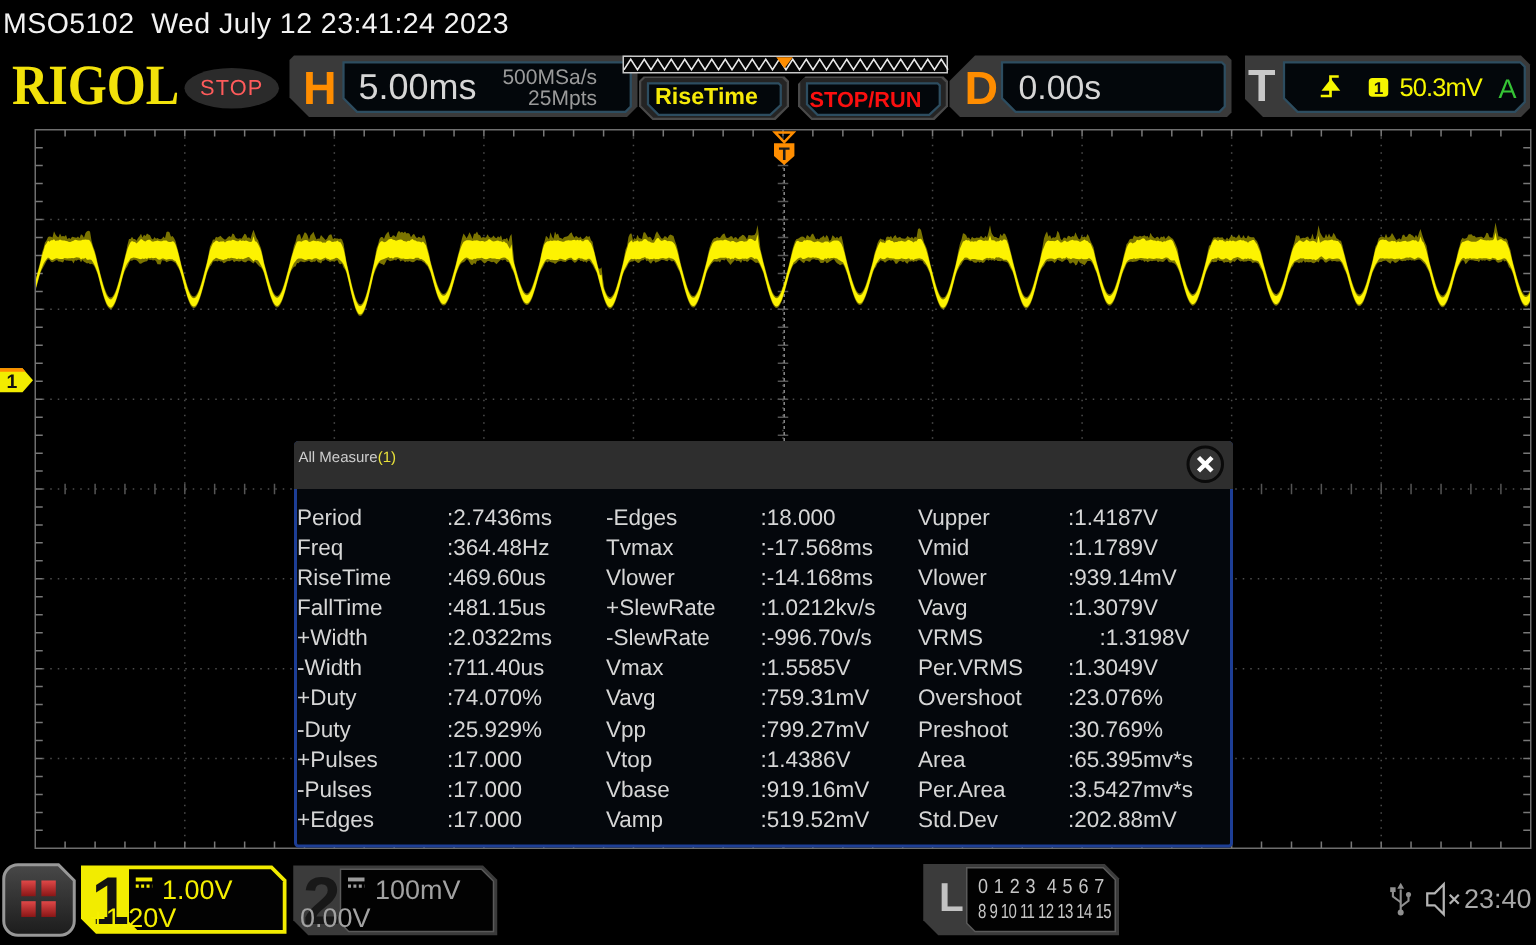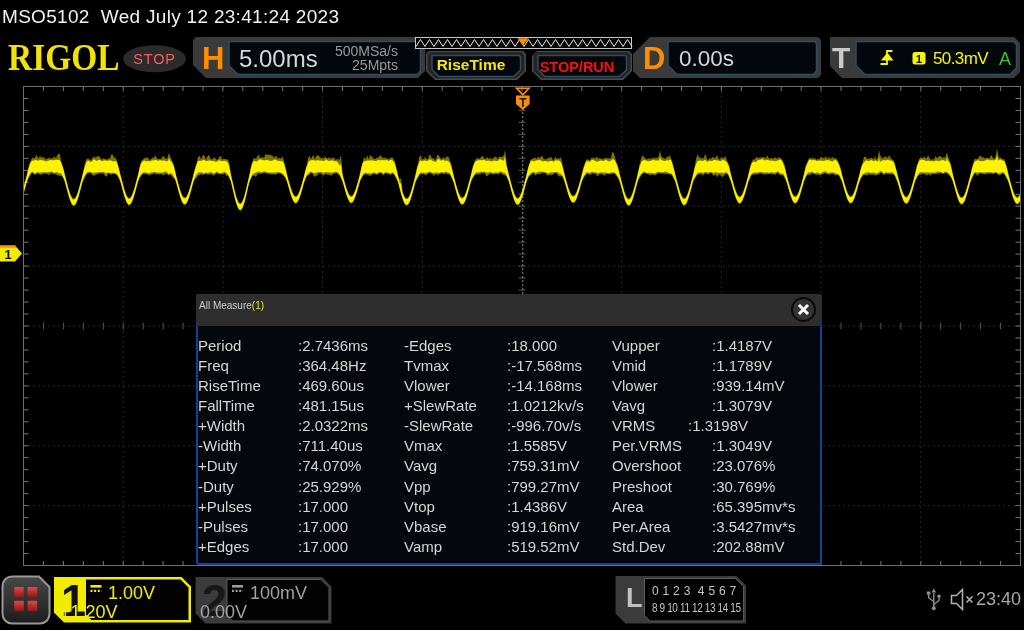--- a/index.html
+++ b/index.html
@@ -241,21 +241,21 @@
 <div class="mr" style="top:376.0px">
     <span style="left:612px">Vlower</span>
     <span style="left:712px">:939.14mV</span>
   </div>
 <div class="mr" style="top:396.1px">
     <span style="left:612px">Vavg</span>
     <span style="left:712px">:1.3079V</span>
   </div>
 <div class="mr" style="top:416.2px">
     <span style="left:612px">VRMS</span>
-    <span style="left:688px">:1.3198V</span>
+    <span style="left:733px">:1.3198V</span>
   </div>
 <div class="mr" style="top:436.3px">
     <span style="left:612px">Per.VRMS</span>
     <span style="left:712px">:1.3049V</span>
   </div>
 <div class="mr" style="top:456.4px">
     <span style="left:612px">Overshoot</span>
     <span style="left:712px">:23.076%</span>
   </div>
 <div class="mr" style="top:476.5px">

